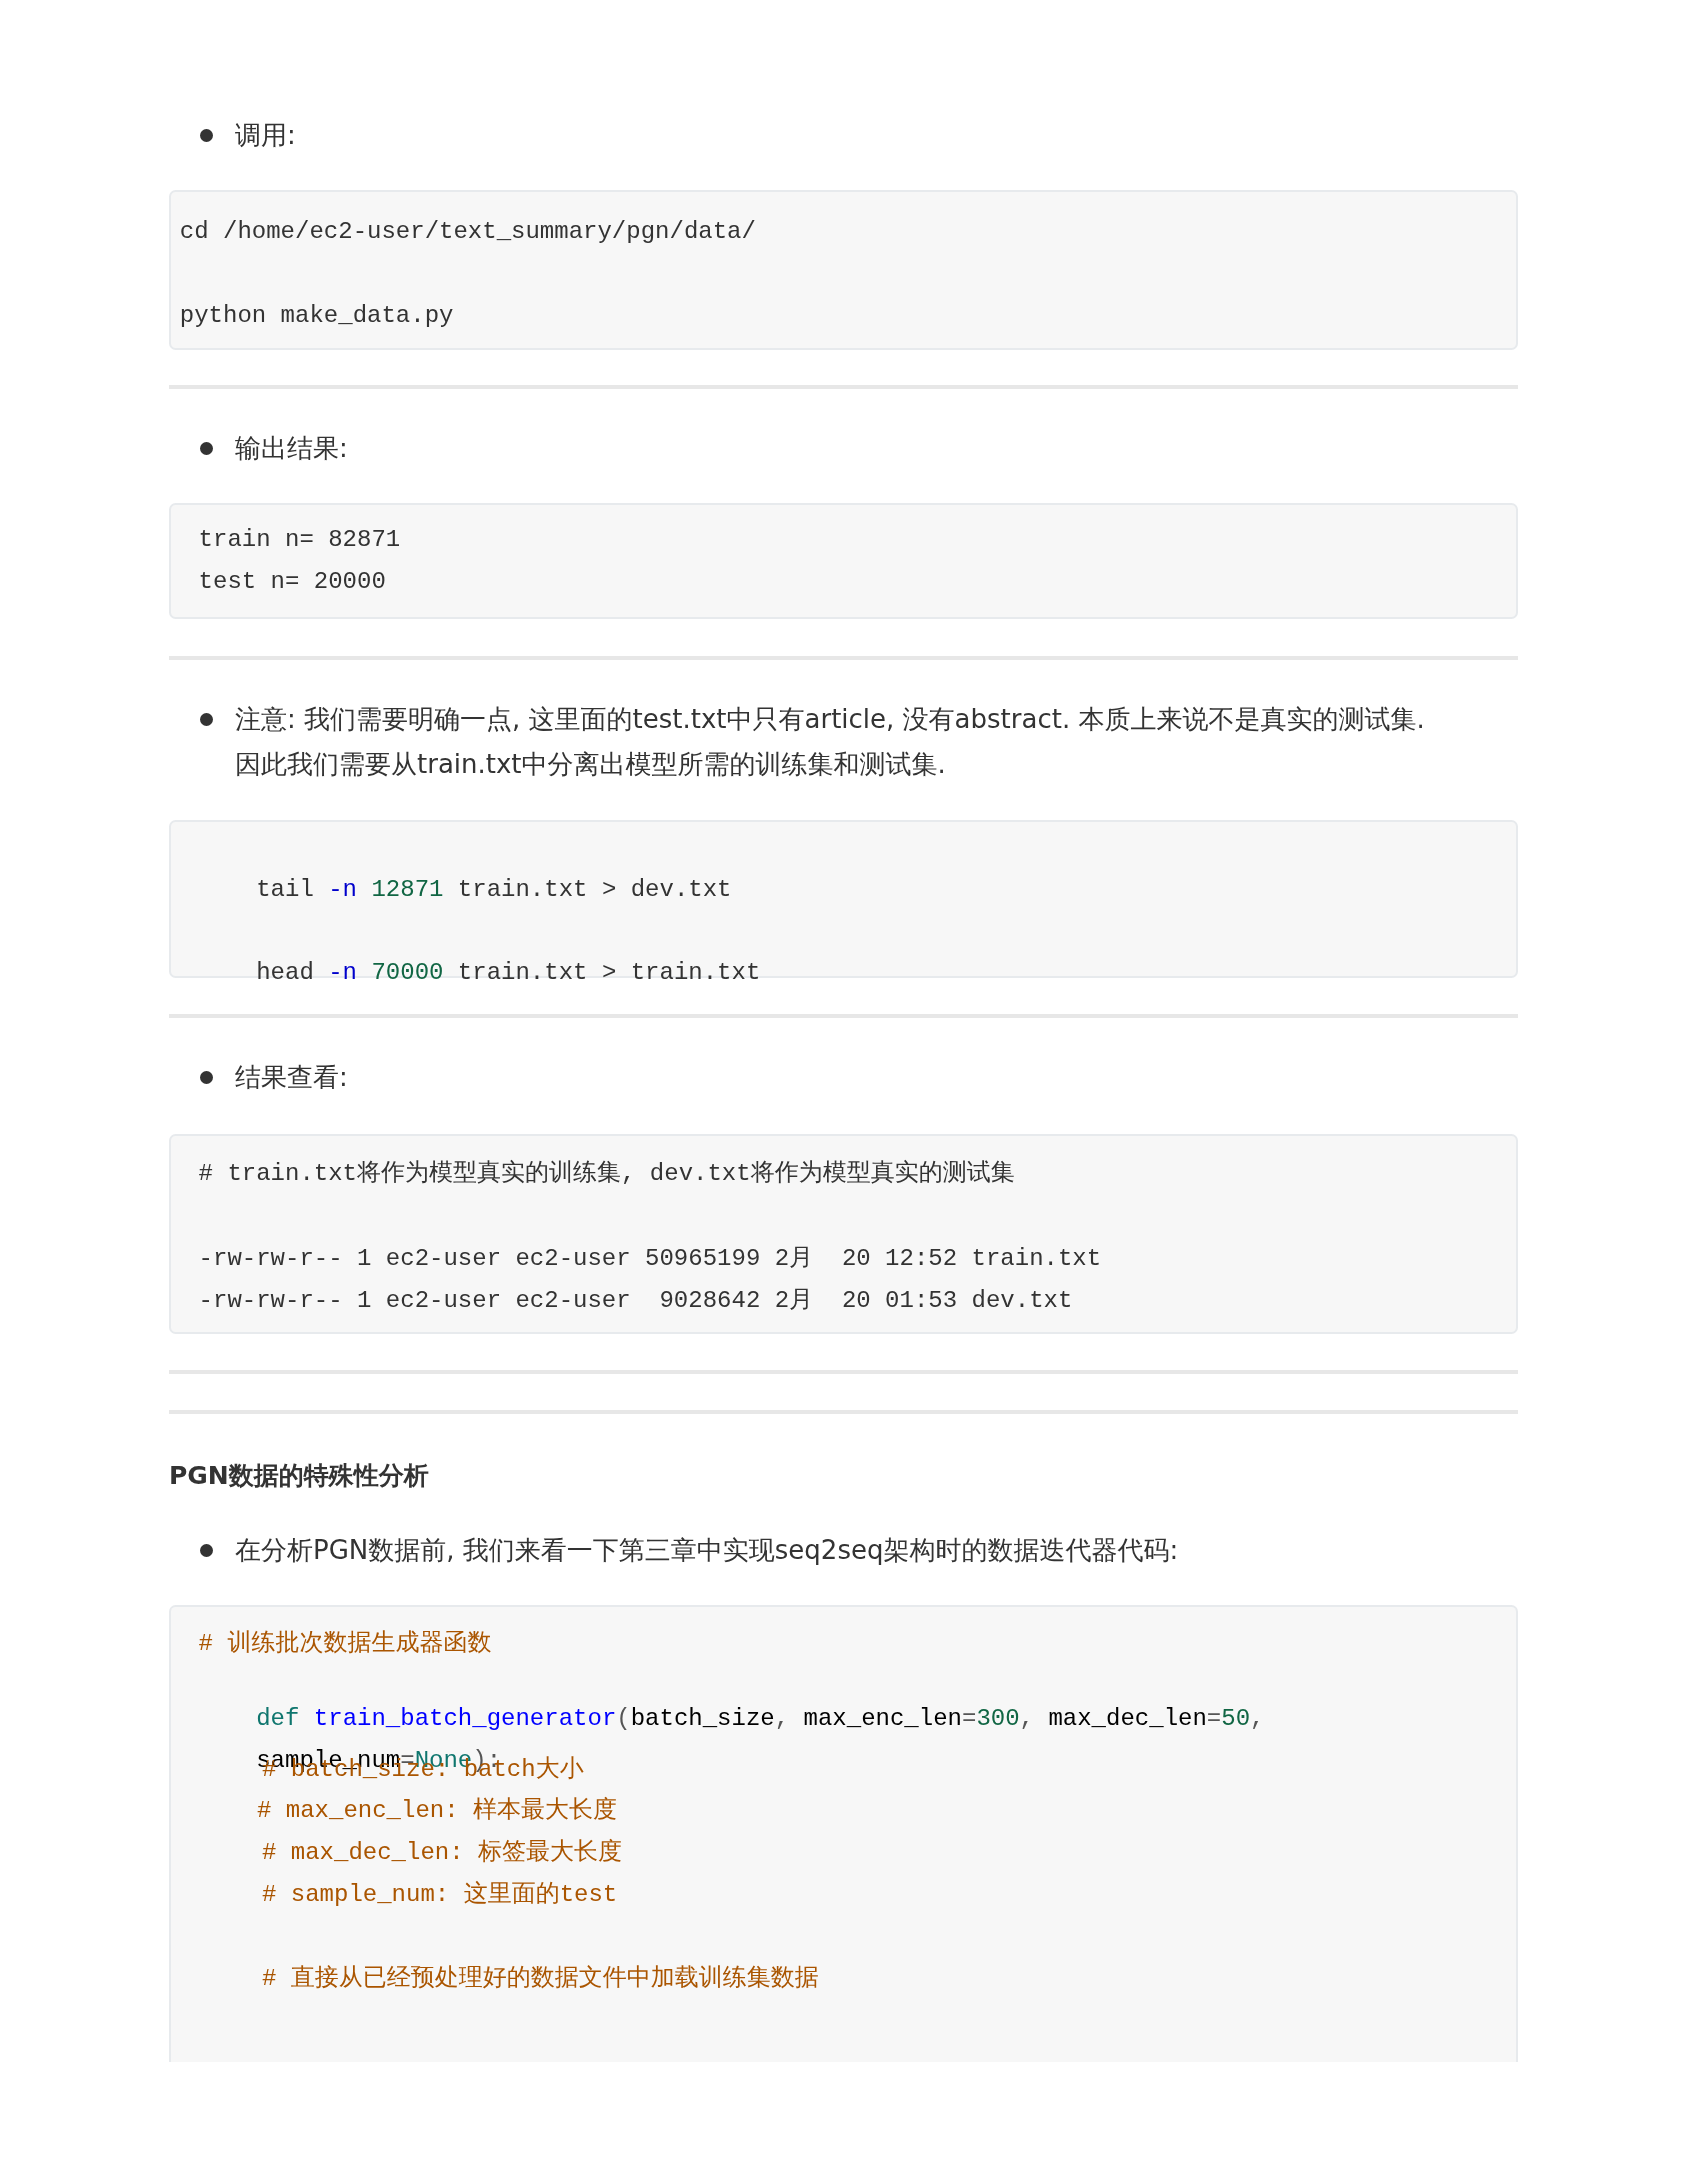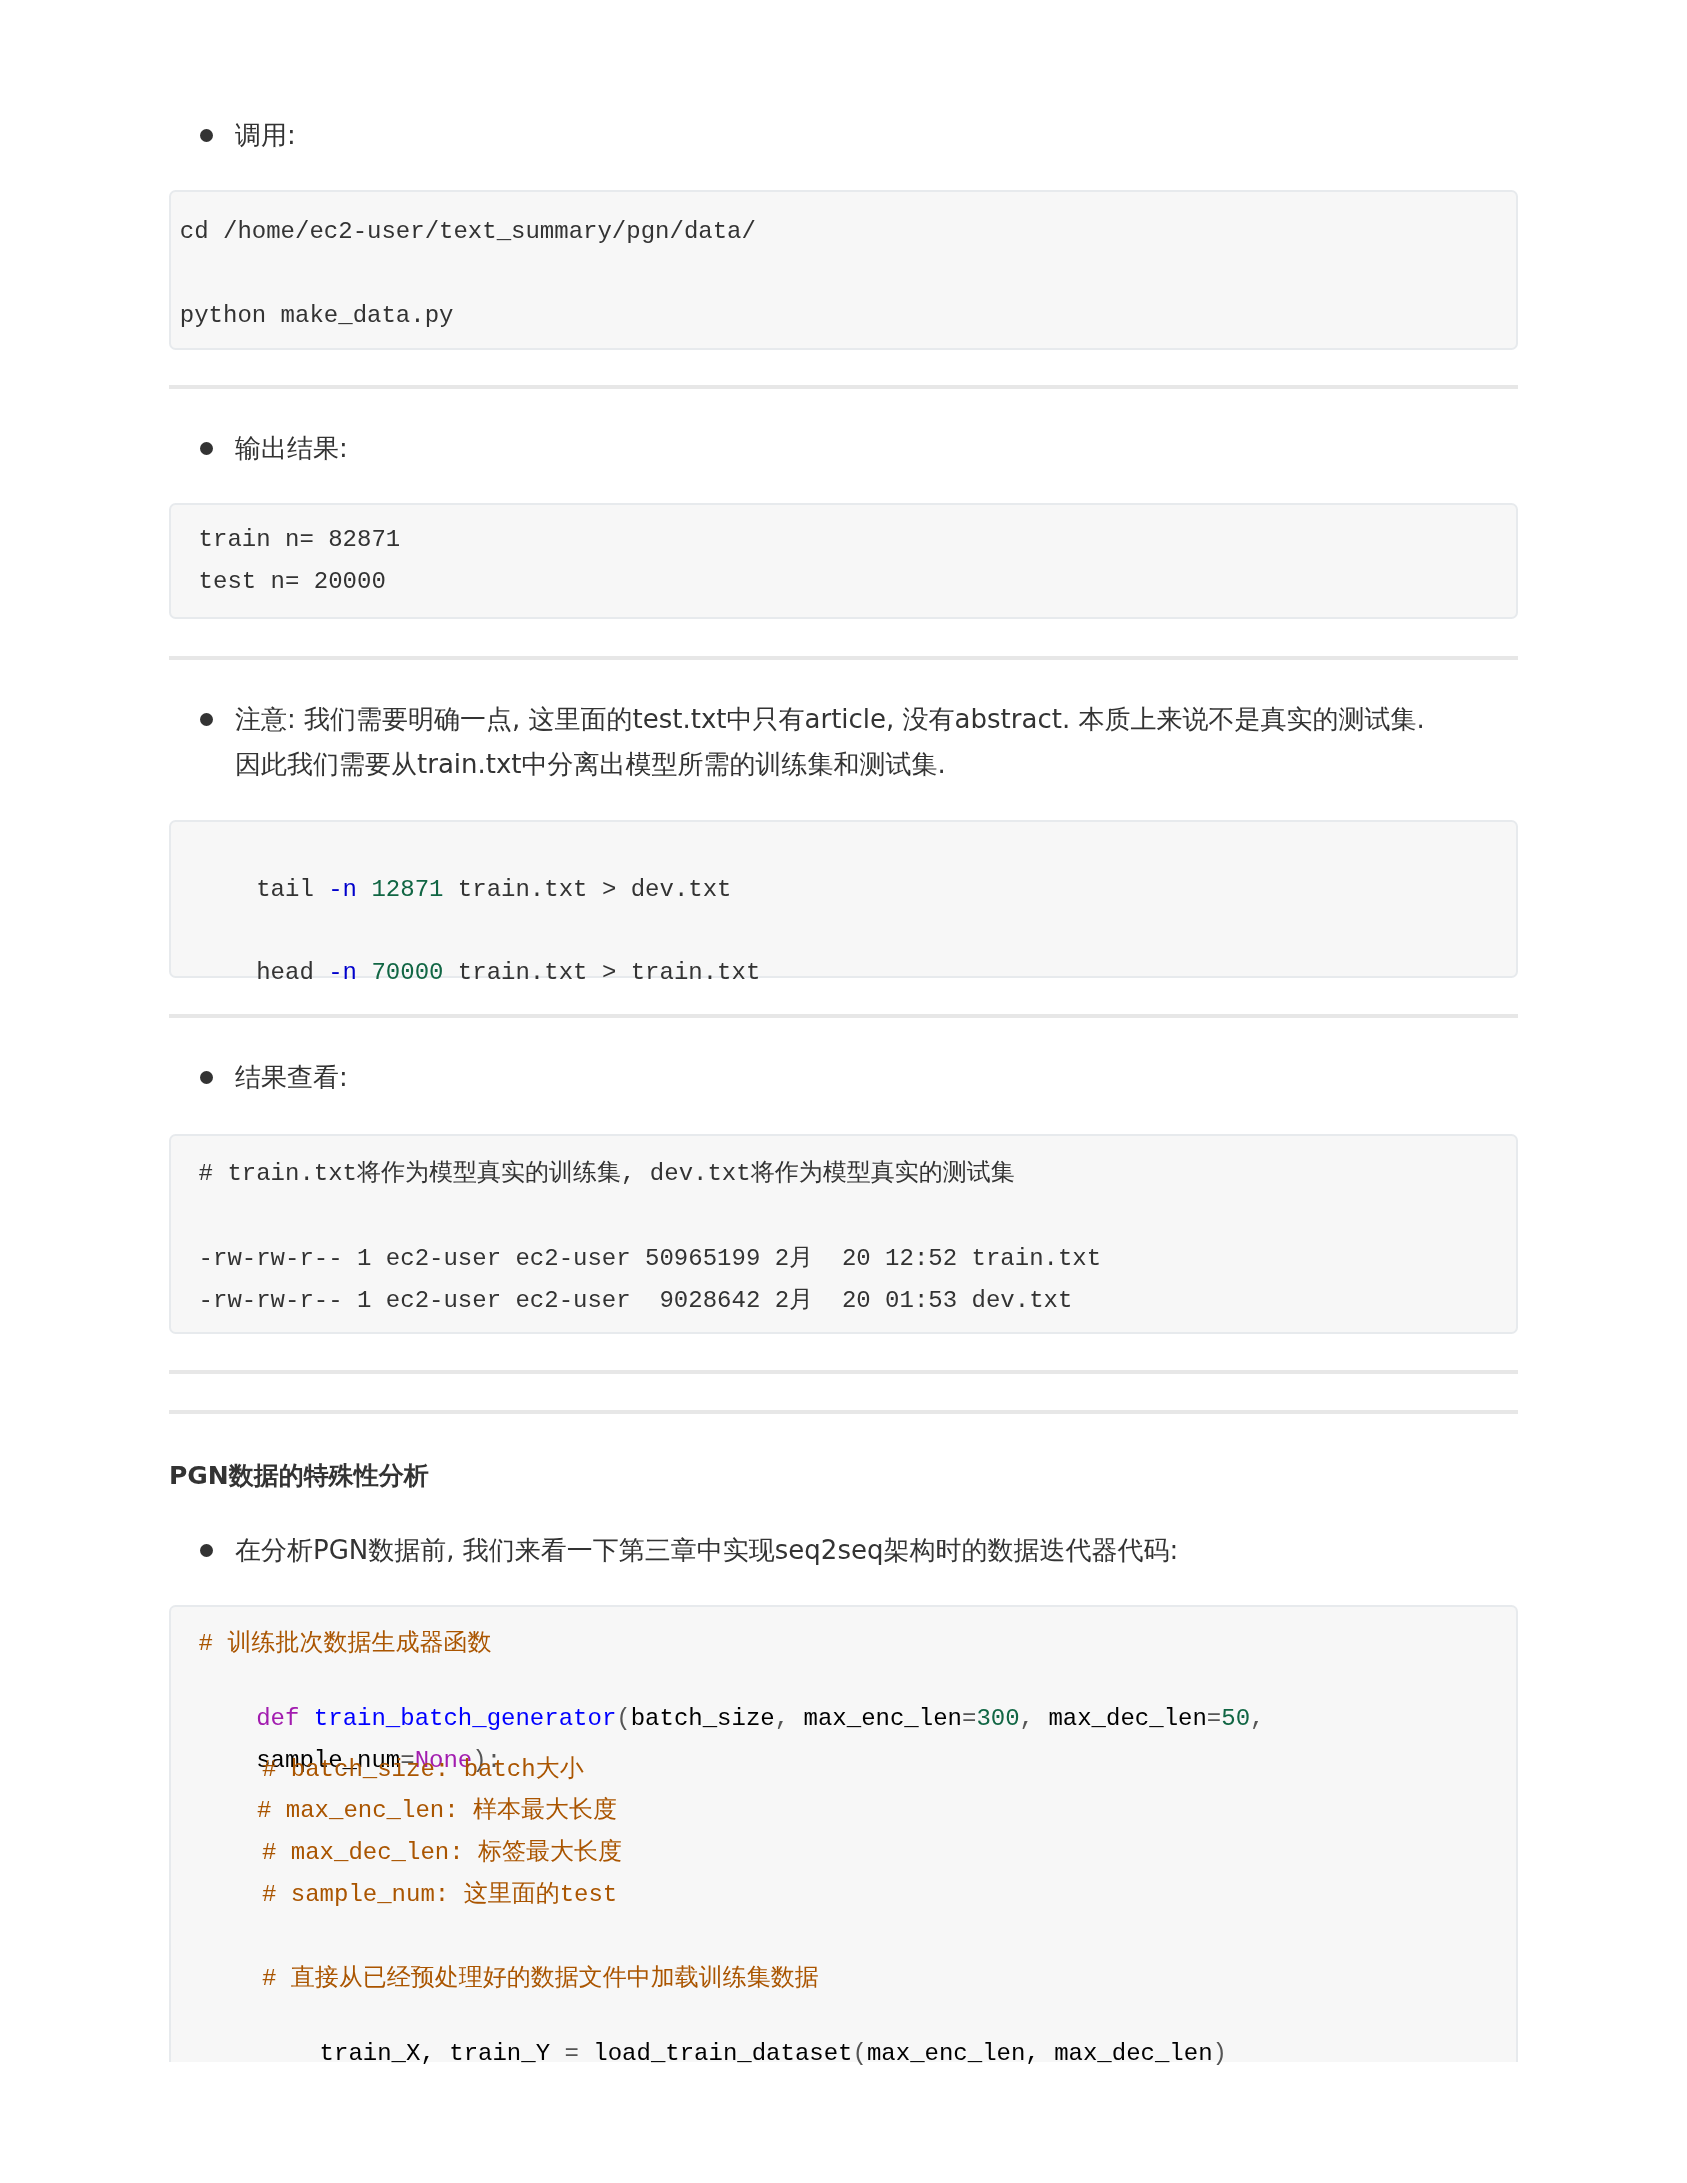--- a/index.html
+++ b/index.html
@@ -15,21 +15,21 @@
     position: absolute; left: 169px; width: 1349px; box-sizing: border-box;
     background: #f7f7f7; border: 2.2px solid #e7eaed; border-radius: 6.6px;
     font-family: "Liberation Mono", "DejaVu Sans Mono", monospace;
     font-size: 24px; color: #333;
   }
   .codebox.cut { border-bottom: none; border-bottom-left-radius: 0; border-bottom-right-radius: 0; }
   .code-line { position: absolute; white-space: pre; line-height: 33px; }
   .hr { position: absolute; left: 169px; width: 1349px; height: 4.4px; background: #e7e7e7; }
   .heading { position: absolute; left: 169px; font-size: 25px; font-weight: bold; color: #333; line-height: 50px; }
   .c-comment { color: #aa5500; }
-  .c-kw { color: #a21caf; margin-top: 8px; }
+  .c-kw { color: #0f766e; margin-top: 8px; }
   .c-def { color: #0000ff; }
   .c-num { color: #116644; }
   .c-flag { color: #0000cc; }
   .c-var { color: #000000; }
   .c-op { color: #555555; }
 </style>
 </head>
 <body>
 
 <div class="bullet-row" style="top:113px;">
@@ -100,17 +100,14 @@
     <span class="c-kw">def</span> <span class="c-def">train_batch_generator</span><span class="c-op">(</span><span class="c-var">batch_size</span><span class="c-op">, </span><span class="c-var">max_enc_len</span><span class="c-op">=</span><span class="c-num">300</span><span class="c-op">, </span><span class="c-var">max_dec_len</span><span class="c-op">=</span><span class="c-num">50</span><span class="c-op">,</span>
   </div>
   <div class="code-line" style="left:27.6px; top:104px;">
     <span class="c-var">sample_num</span><span class="c-op">=</span><span class="c-kw">None</span><span class="c-op">):</span>
   </div>
   <div class="code-line c-comment" style="left:91px; top:146px;"># batch_size: batch大小</div>
   <div class="code-line c-comment" style="left:86px; top:187px;"># max_enc_len: 样本最大长度</div>
   <div class="code-line c-comment" style="left:91px; top:229px;"># max_dec_len: 标签最大长度</div>
   <div class="code-line c-comment" style="left:91px; top:271px;"># sample_num: 这里面的test</div>
   <div class="code-line c-comment" style="left:91px; top:355px;"># 直接从已经预处理好的数据文件中加载训练集数据</div>
-  <div class="code-line" style="left:91px; top:397px;">
-    <span class="c-var">train_X, train_Y</span> <span class="c-op">=</span> <span class="c-var">load_train_dataset</span><span class="c-op">(</span><span class="c-var">max_enc_len, max_dec_len</span><span class="c-op">)</span>
-  </div>
 </div>
 
 
 </body></html>

